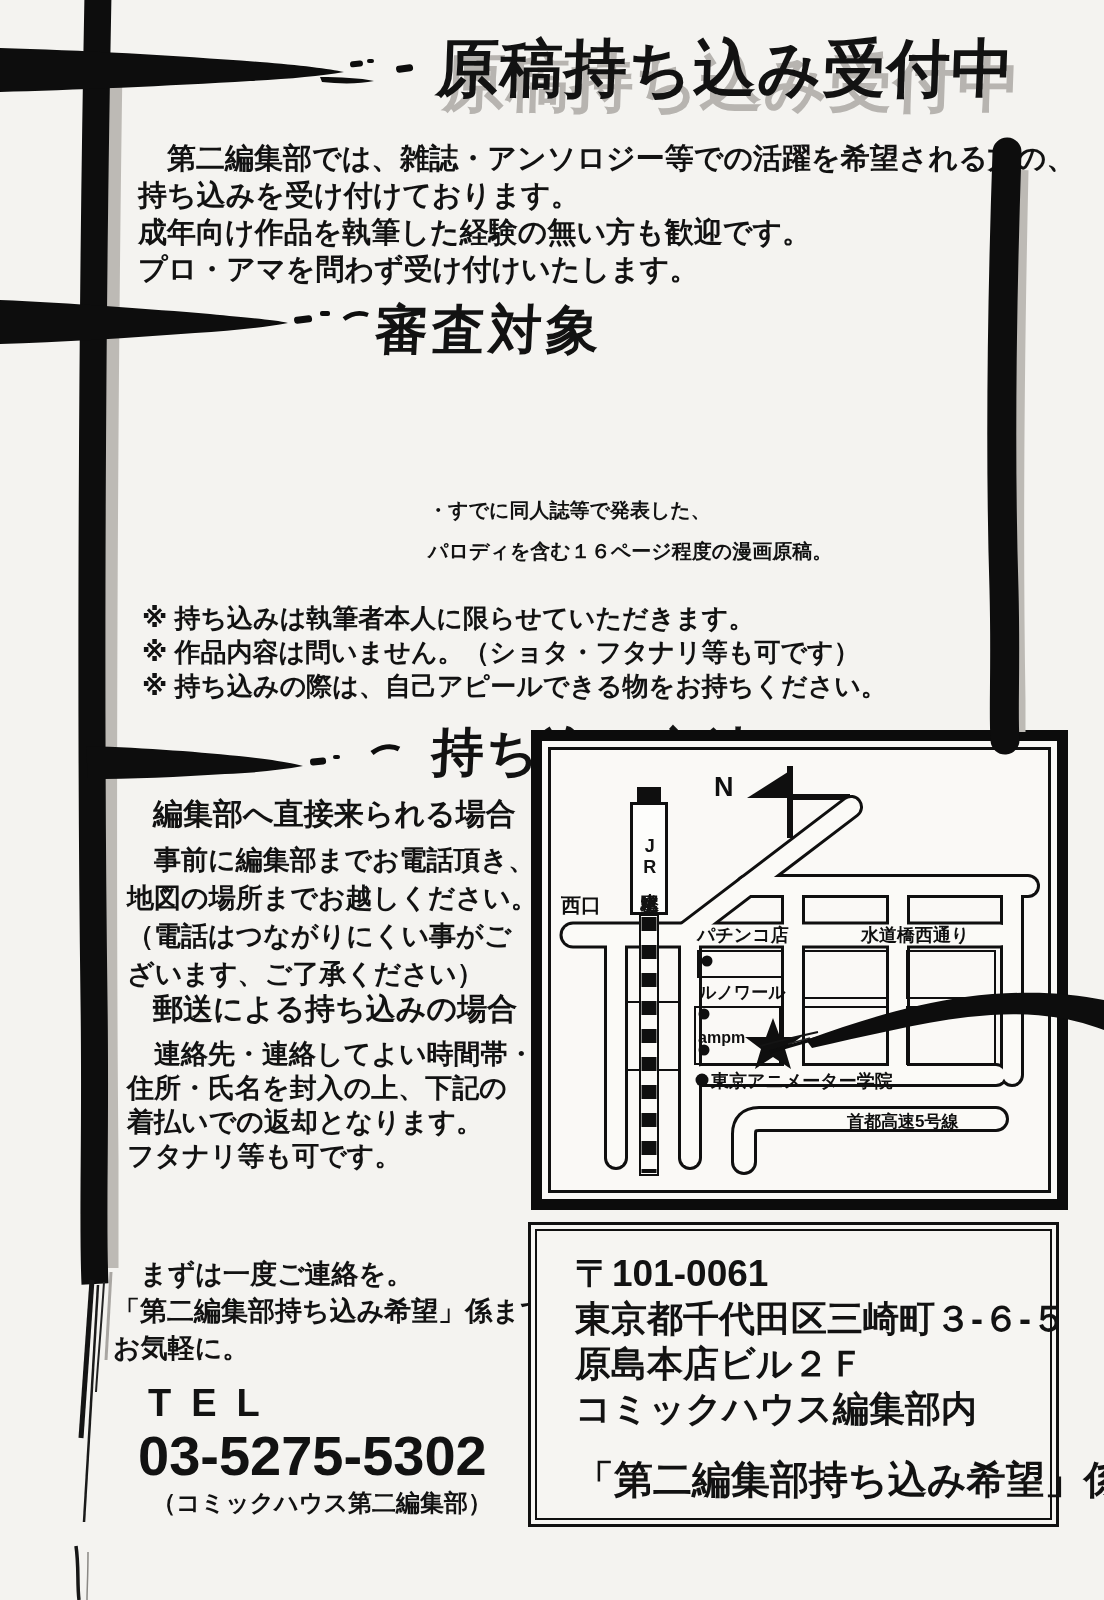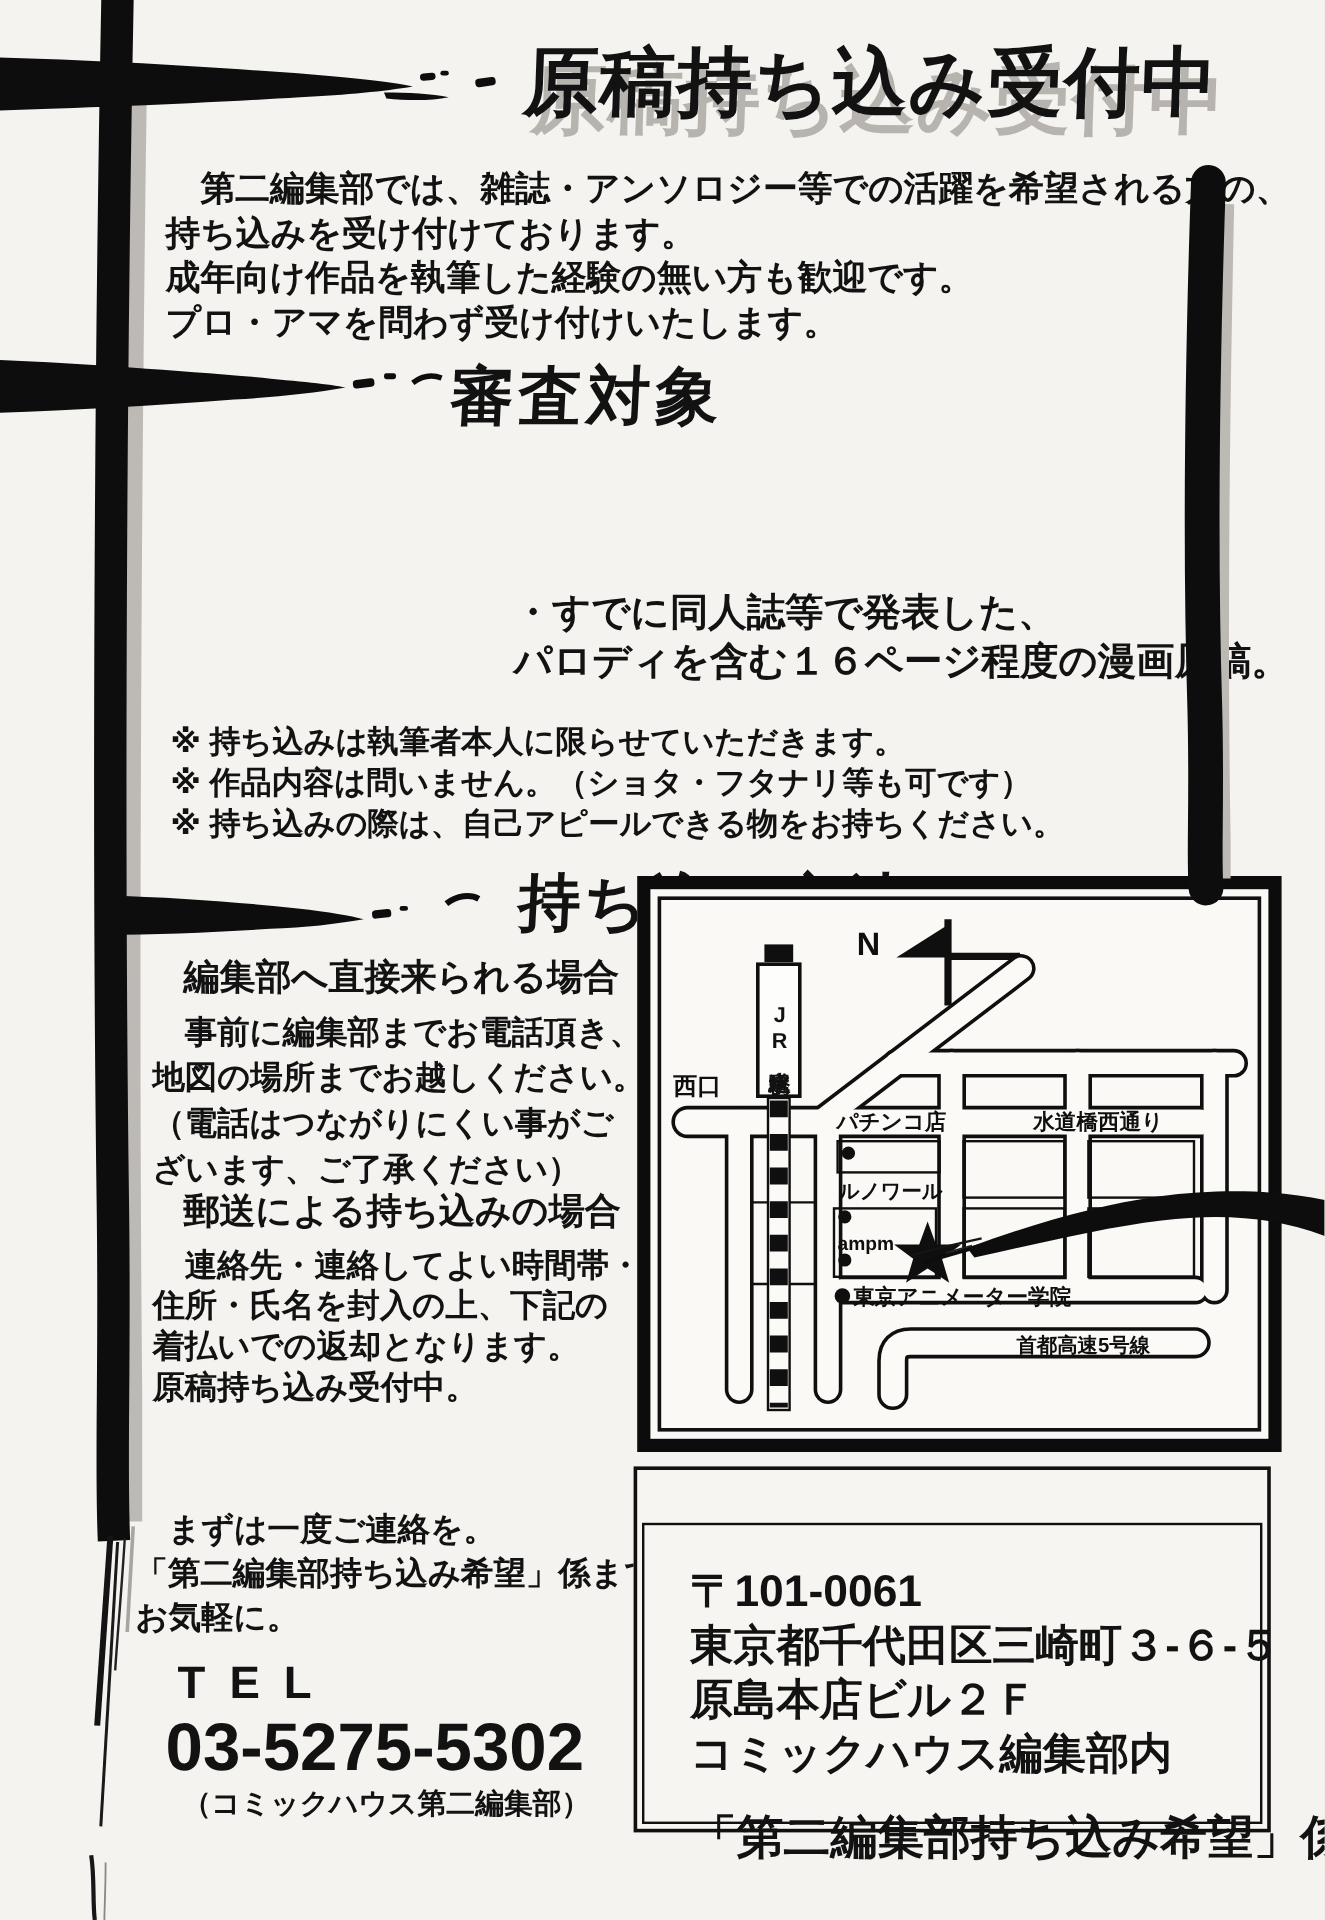--- a/index.html
+++ b/index.html
@@ -14,21 +14,21 @@
   .main-title{
     left:436px;top:26px;font-size:63px;font-weight:bold;letter-spacing:1px;
     transform:skewX(-2deg);white-space:nowrap;
     text-shadow:7px 15px 0 #b7b4b0;
   }
   .intro{left:138px;top:140px;font-size:29px;font-weight:bold;line-height:37px;white-space:nowrap;}
   .brush-heading{font-weight:bold;transform:skewX(-3deg);white-space:nowrap;}
   .h-shinsa{left:375px;top:295px;font-size:53px;letter-spacing:4px;}
   .h-houhou{left:432px;top:718px;font-size:52px;letter-spacing:2px;}
   .bullet1{left:138px;top:381px;font-size:28px;font-weight:bold;line-height:41px;white-space:nowrap;}
-  .bullet2{left:428px;top:490px;font-size:32px;font-weight:bold;line-height:41px;white-space:nowrap;}
+  .bullet2{left:428px;top:490px;font-size:20px;font-weight:bold;line-height:41px;white-space:nowrap;}
   .notes{left:142px;top:601px;font-size:26px;line-height:34px;font-weight:bold;white-space:nowrap;}
   .sub-heading{font-size:30px;font-weight:bold;white-space:nowrap;margin-left:31px;}
   .sh-direct{left:122px;top:794px;}
   .sh-mail{left:122px;top:989px;}
   .body-block{font-size:27px;line-height:37px;font-weight:bold;white-space:nowrap;}
   .b-direct{left:127px;top:841px;line-height:38px;}
   .b-mail{left:127px;top:1037px;line-height:34px;}
   .contact{left:113px;top:1256px;font-size:27px;line-height:37px;font-weight:bold;white-space:nowrap;}
   .tel-label{left:148px;top:1382px;font-size:38px;font-weight:bold;letter-spacing:20px;white-space:nowrap;}
   .tel-number{left:138px;top:1423px;font-size:56px;font-weight:bold;white-space:nowrap;}
@@ -52,22 +52,21 @@
     display:flex;align-items:center;justify-content:center;letter-spacing:1px;
   }
   
   .addr-box{
     left:528px;top:1222px;width:531px;height:305px;
     border:3px solid #101010;box-sizing:border-box;background:#f6f5f2;z-index:2;
   }
   .addr-inner{
     position:absolute;left:4px;top:4px;right:4px;bottom:4px;
     border:2px solid #101010;box-sizing:border-box;
-    padding:32px 0 0 38px;
-    margin-top:40px;
+    padding:20px 0 0 38px;
   }
   .addr-line{font-size:36px;font-weight:bold;white-space:nowrap;line-height:45px;}
   .addr-postal{font-size:37px;}
   .addr-attn{font-size:39px;margin-top:26px;}
   
   .brush-overlay{left:0;top:0;z-index:5;pointer-events:none;}
 </style>
 </head>
 <body>
 
@@ -101,21 +100,21 @@
     <div>地図の場所までお越しください。</div>
     <div>（電話はつながりにくい事がご</div>
     <div>ざいます、ご了承ください）</div>
   </div>
 
   <div class="abs sub-heading sh-mail">郵送による持ち込みの場合</div>
   <div class="abs body-block b-mail">
     <div>　連絡先・連絡してよい時間帯・</div>
     <div>住所・氏名を封入の上、下記の</div>
     <div>着払いでの返却となります。</div>
-    <div>原稿持ち込み受付中。</div>
+    <div>フタナリ等も可です。</div>
   </div>
 
   <div class="abs contact">
     <div>　まずは一度ご連絡を。</div>
     <div>「第二編集部持ち込み希望」係まで</div>
     <div>お気軽に。</div>
   </div>
 
   <div class="abs tel-label">TEL</div>
   <div class="abs tel-number">03-5275-5302</div>

